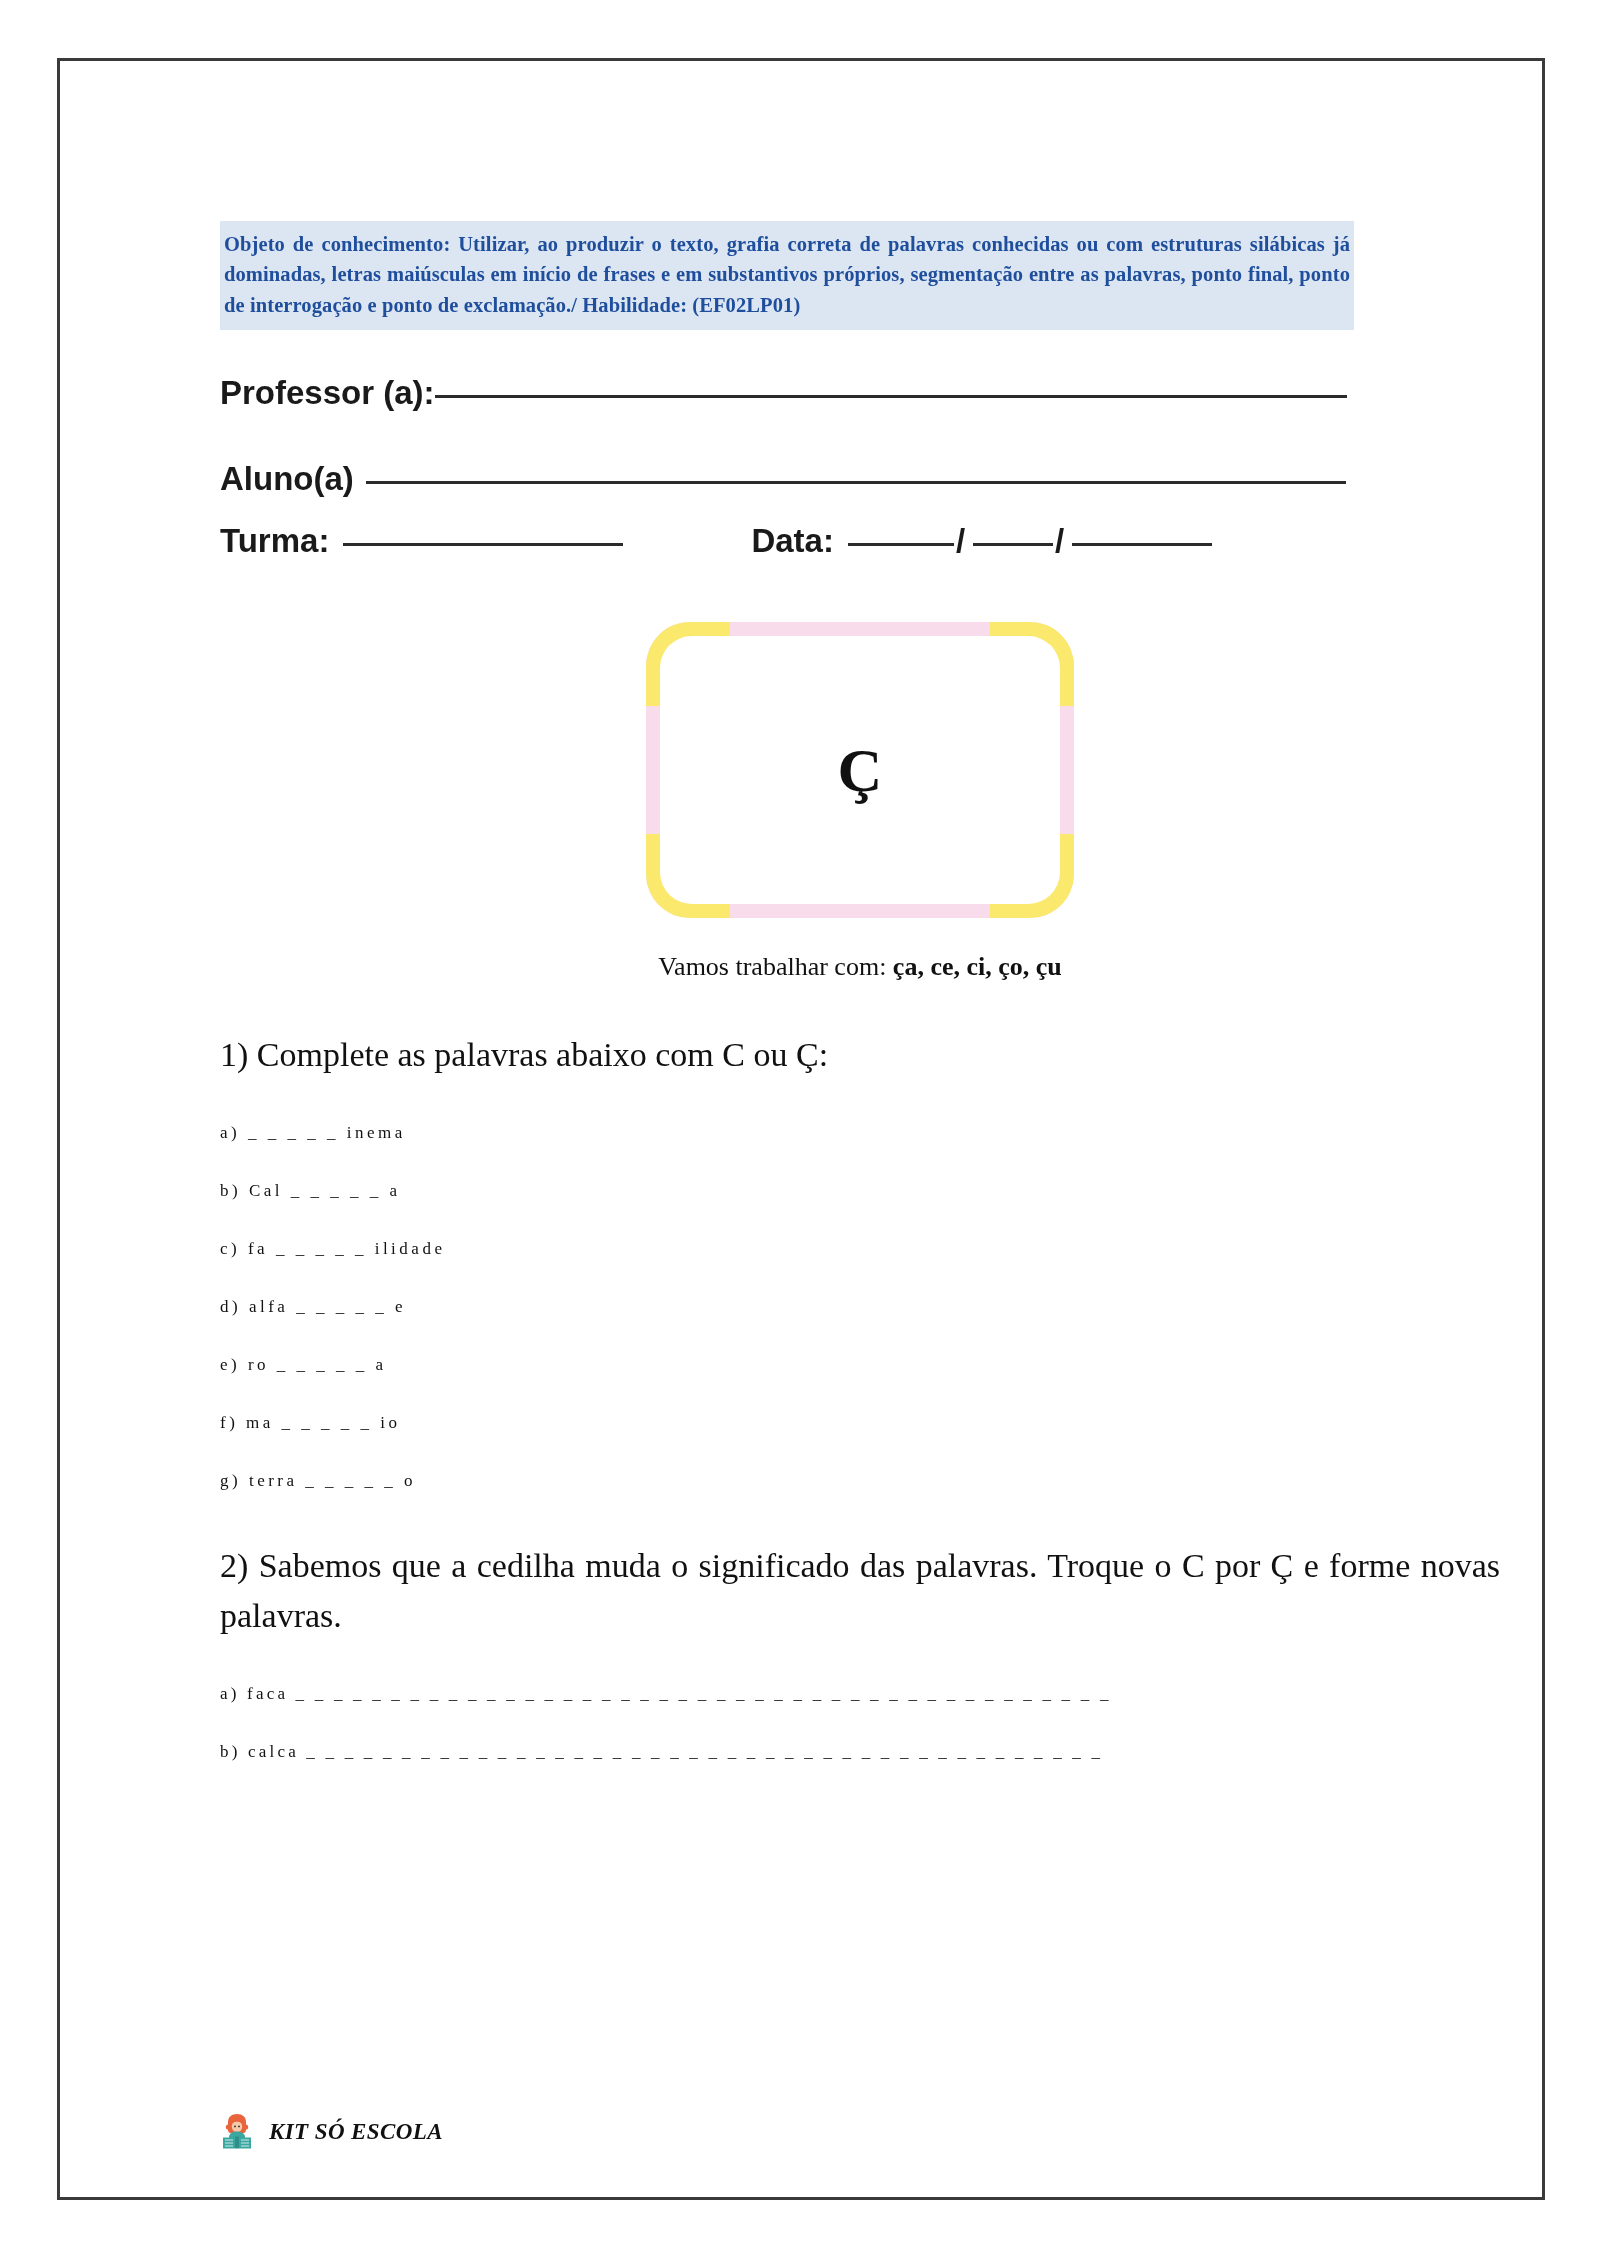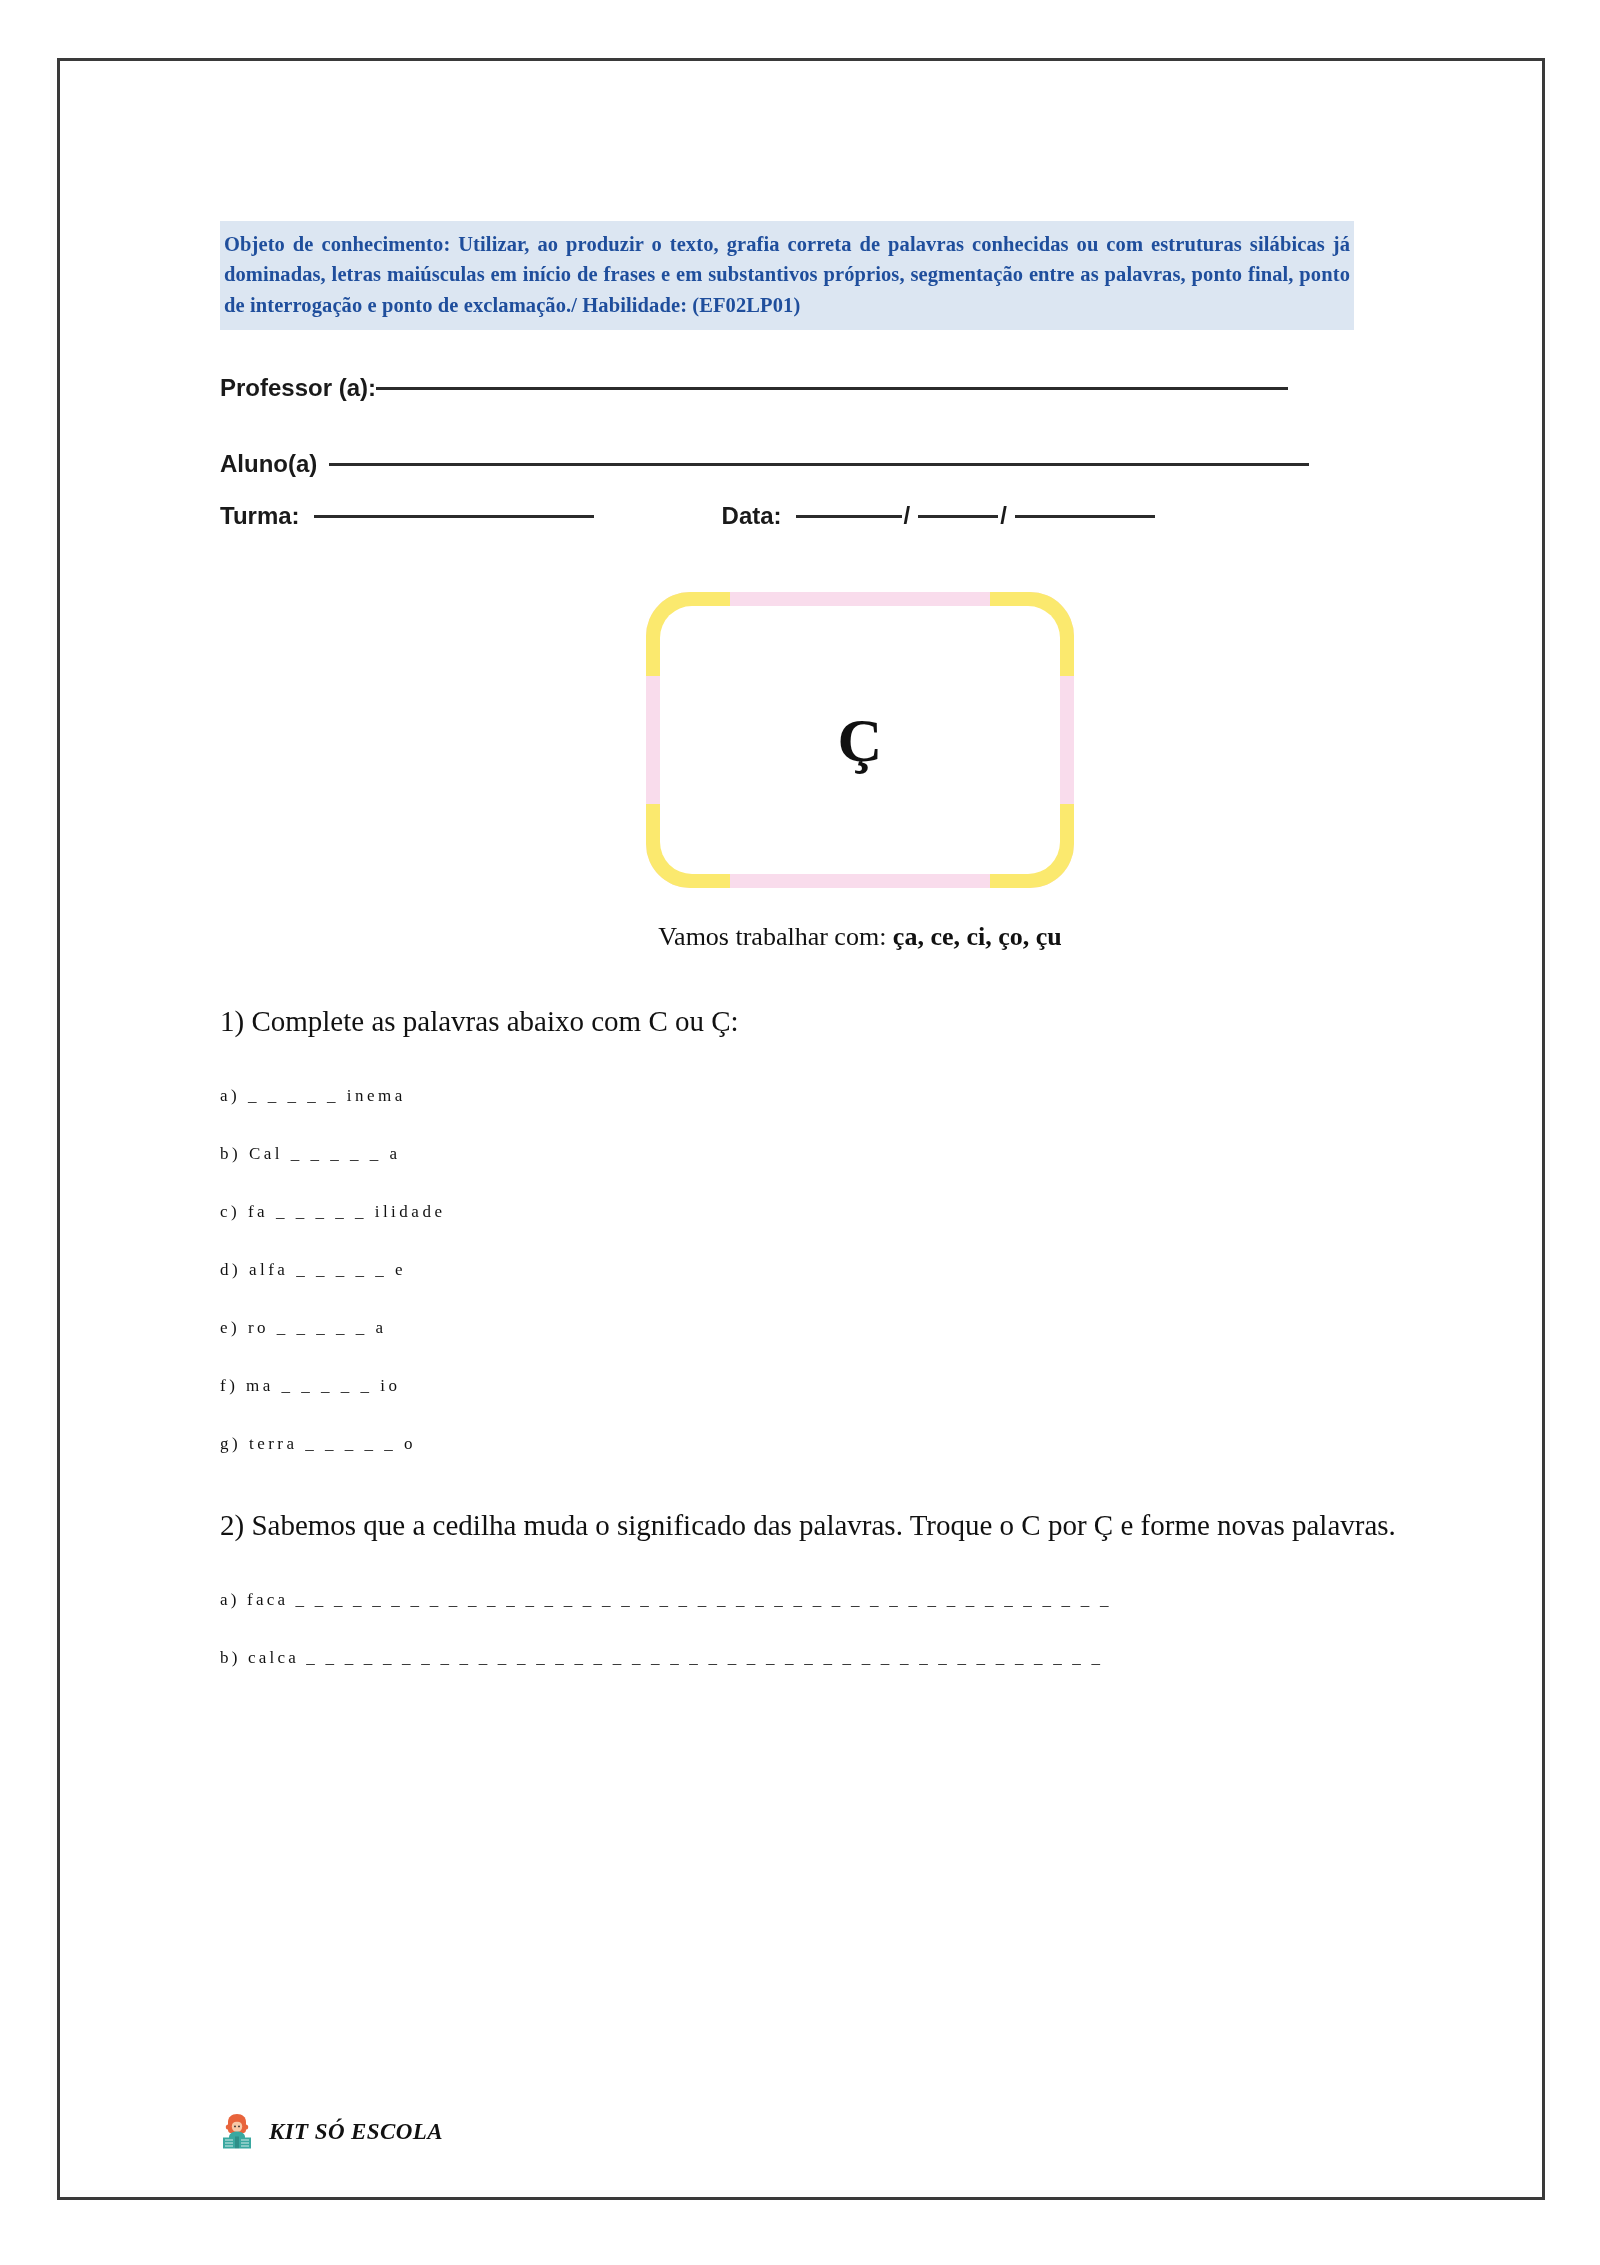--- a/index.html
+++ b/index.html
@@ -48,21 +48,21 @@
     padding: 8px 4px 10px 4px;
     box-sizing: border-box;
     width: 1134px;
     letter-spacing: 0.1px;
   }
 
   
   .form-row {
     font-family: "Liberation Sans", "DejaVu Sans", sans-serif;
     font-weight: bold;
-    font-size: 24px;
+    font-size: 33px;
     color: #1a1a1a;
     white-space: nowrap;
     display: flex;
     align-items: baseline;
   }
   #field-professor { margin-top: 44px; }
   #field-aluno     { margin-top: 48px; text-align: center; }
   #field-turma-row { margin-top: 24px; }
 
   .field-label { flex: none; }
@@ -138,21 +138,21 @@
   #subtitle {
     margin-top: 34px;
     text-align: center;
     font-size: 26px;
     color: #111111;
   }
   #subtitle-syllables { font-weight: bold; }
 
   
   .question-text {
-    font-size: 29px;
+    font-size: 34px;
     line-height: 1.45;
     color: #111111;
     text-align: justify;
   }
   #q1-text { margin-top: 48px; }
   #q2-text { margin-top: 50px; }
 
   .item-line {
     font-size: 17px;
     color: #111111;

